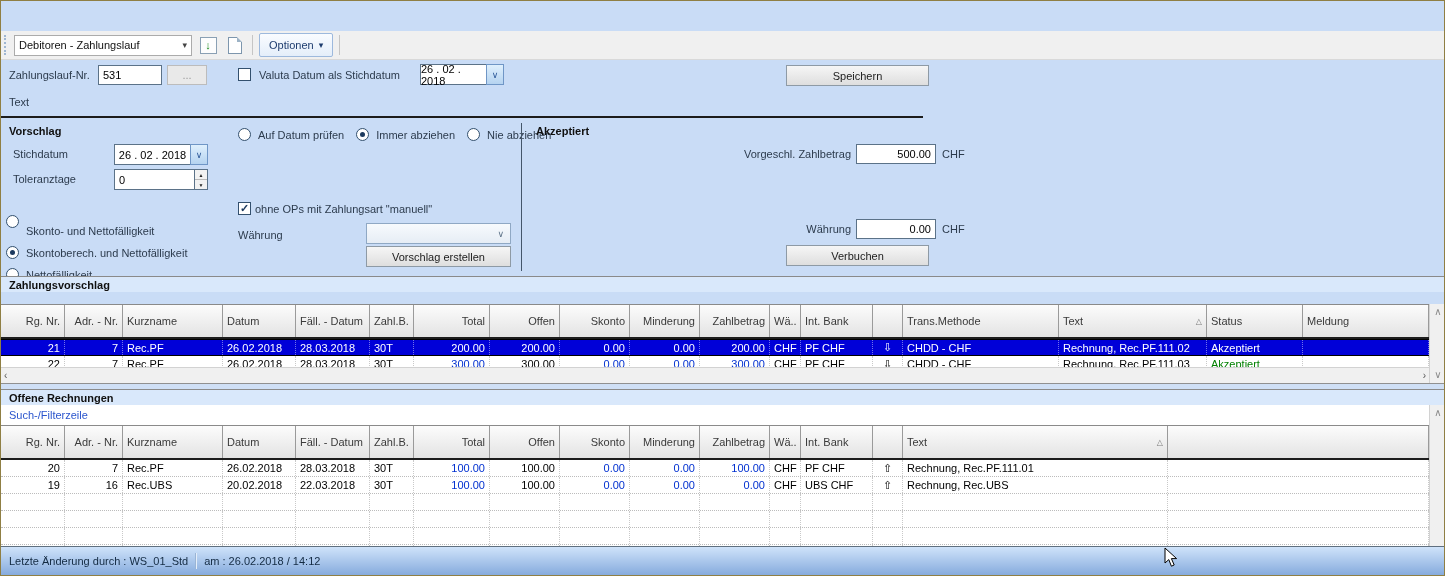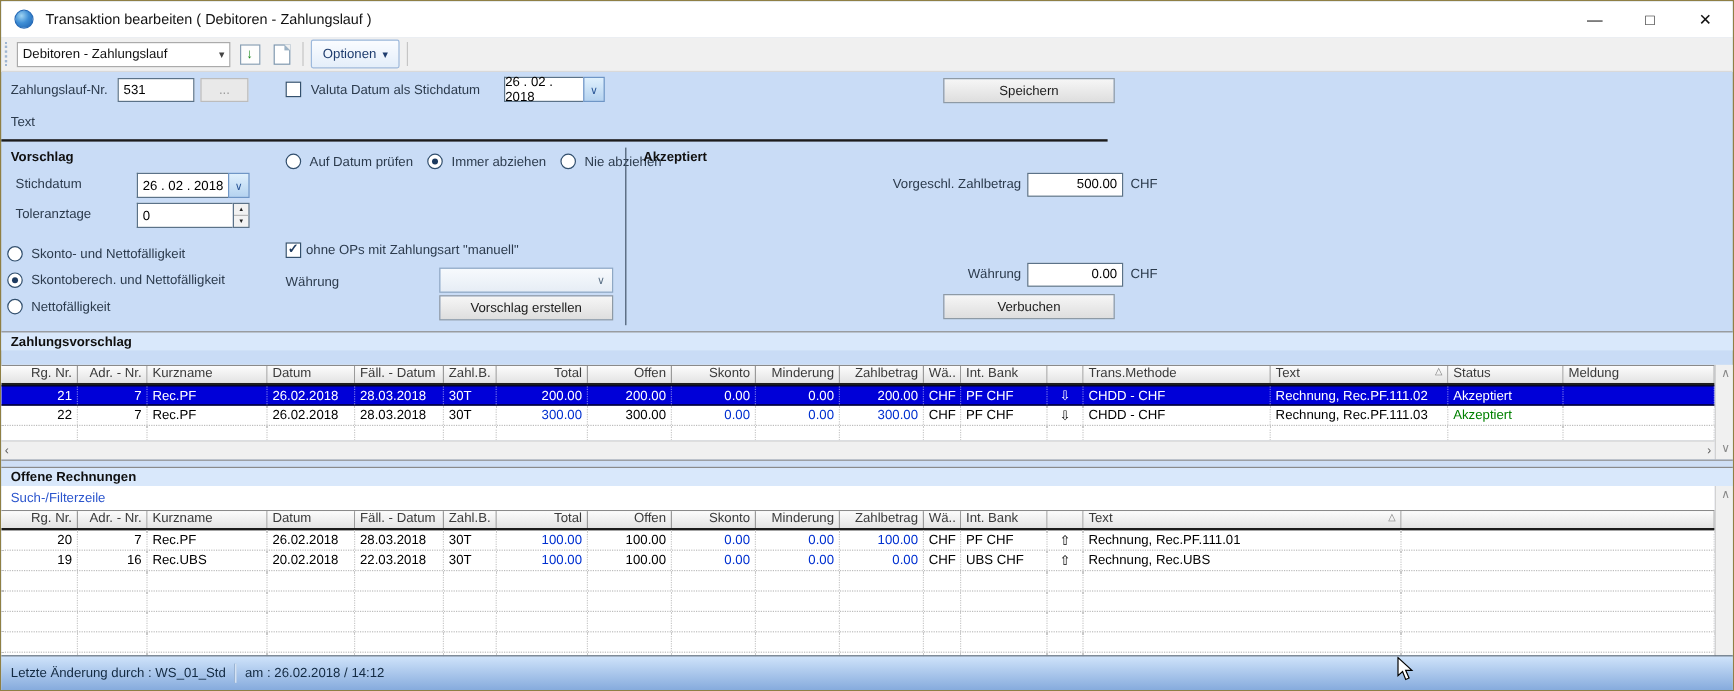--- a/index.html
+++ b/index.html
@@ -70,21 +70,21 @@
   .hline{position:absolute;background:#1c1c1c;height:2px;}
   .vline{position:absolute;background:#44566a;width:1px;}
   .sec-title{font-weight:bold;color:#101010;}
   
   .band{position:absolute;left:0;width:1445px;height:16px;background:#d9e8fb;
     border-top:1px solid #8a8a8a;box-sizing:border-box;display:flex;align-items:center;padding-left:8px;}
   
   .tablewrap{position:absolute;background:#fff;overflow:hidden;}
   .thead{display:flex;border-top:1px solid #8a8a8a;border-bottom:2px solid #1c1c1c;box-sizing:border-box;}
   .th{height:14px;background:linear-gradient(#fcfcfc,#e3e3e3);border-right:1px solid #9a9a9a;
-    box-sizing:border-box;display:flex;color:#3a3a3a;padding:0 4px;overflow:hidden;white-space:nowrap;}
+    box-sizing:border-box;display:flex;align-items:center;color:#3a3a3a;padding:16px 4px;overflow:hidden;white-space:nowrap;}
   .th.r{justify-content:flex-end;}
   .th .hl{flex:1;overflow:hidden;}
   .th.r .hl{text-align:right;}
   .sort-mark{font-size:8px;color:#7d7d7d;margin-left:4px;}
   .trow{display:flex;height:17px;box-sizing:border-box;border-bottom:1px dotted #bcbcbc;}
   .td{display:flex;align-items:center;padding:0 4px;box-sizing:border-box;overflow:hidden;
     white-space:nowrap;border-right:1px dotted #c9c9c9;color:#000;}
   .td.r{justify-content:flex-end;}
   .td.c{justify-content:center;}
   .td.c-blue{color:#0030d0;}
@@ -105,29 +105,20 @@
     background:linear-gradient(#cfe3fa,#86abdd);border-top:1px solid #5f6f7f;box-sizing:border-box;
     display:flex;align-items:center;color:#132a42;}
   .sb-sep{width:1px;height:16px;background:#9ab4d4;border-right:1px solid #e4eefa;margin:0 7px;}
   .cursor{position:absolute;z-index:50;}
 </style>
 </head>
 <body>
 
 <div id="window">
 
-  <div class="abs titlebar">
-    <div class="app-icon"></div>
-    <div class="title-text">Transaktion bearbeiten ( Debitoren - Zahlungslauf )</div>
-    <div class="win-btns">
-      <div class="win-btn">—</div>
-      <div class="win-btn">□</div>
-      <div class="win-btn">✕</div>
-    </div>
-  </div>
 
   <div class="abs toolbar">
     <div class="grip"></div>
     <div class="combo">
       <span class="val">Debitoren - Zahlungslauf</span>
       <span class="arr">▾</span>
     </div>
     <div class="tb-btn">
       <span class="icon-import">↓</span>
     </div>
@@ -165,21 +156,21 @@
   <div class="spinbox" style="left:113px;top:168px;width:94px;height:21px;">
     <div class="sval">0</div>
     <div class="spin">
       <span>▲</span>
       <span>▼</span>
     </div>
   </div>
   <div class="abs" style="left:5px;top:204px;display:flex;flex-direction:column;gap:9px;">
       <div class="radio-row">
         <span class="radio"></span>
-        <span style="color: rgb(44, 59, 77);">Skonto- und Nettofälligkeit</span>
+        <span style="color: rgb(44, 59, 77); margin-top: 20px;">Skonto- und Nettofälligkeit</span>
       </div>
       <div class="radio-row">
         <span class="radio on"></span>
         <span style="color: rgb(44, 59, 77);">Skontoberech. und Nettofälligkeit</span>
       </div>
       <div class="radio-row">
         <span class="radio"></span>
         <span style="color: rgb(44, 59, 77);">Nettofälligkeit</span>
       </div>
     </div>

